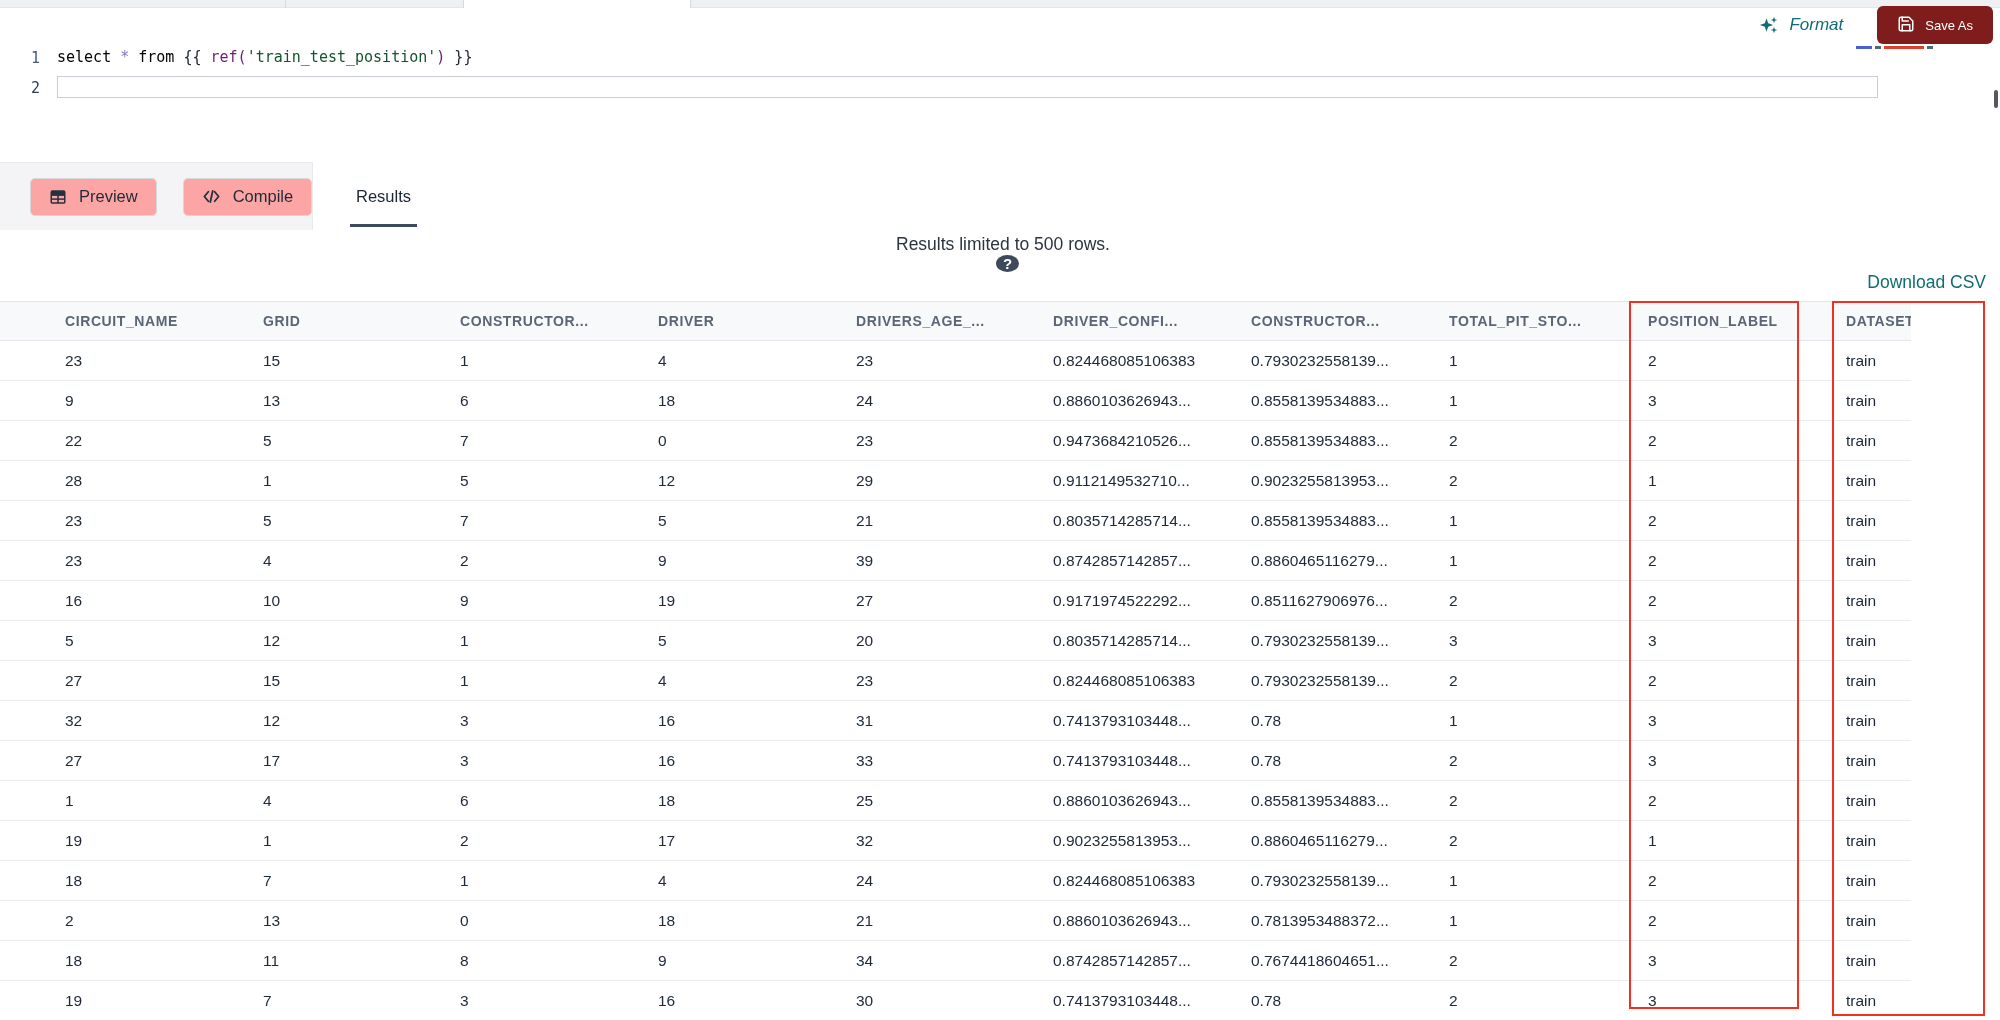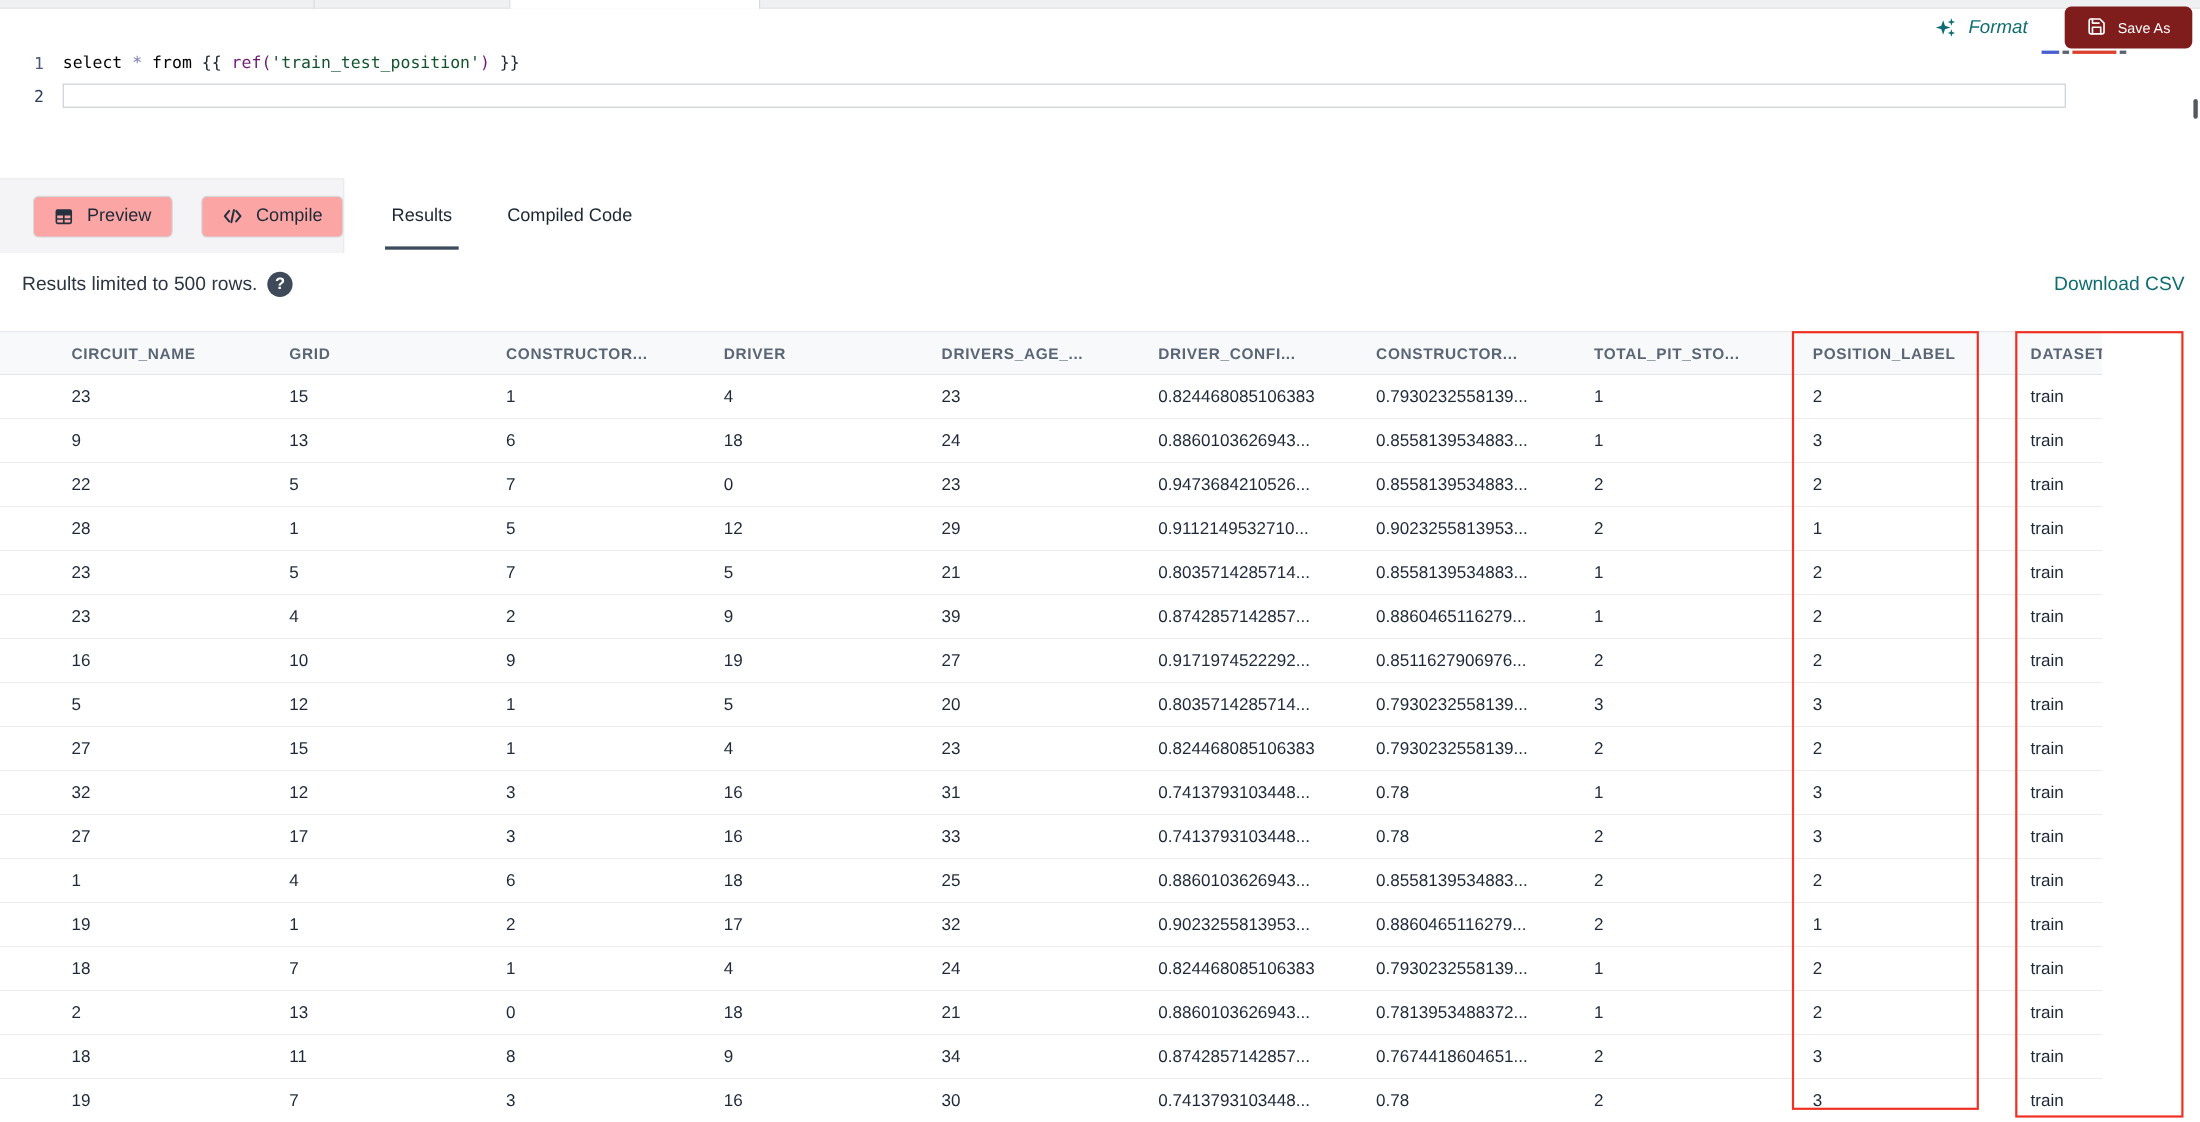--- a/index.html
+++ b/index.html
@@ -30,26 +30,26 @@
   .tok-string { color:#14532d; }
   .current-line-box { position:absolute; left:57px; top:76px; width:1821px; height:22px; border:1px solid #c9ccd3; background:#fff; }
   .minimap { position:absolute; left:1856px; top:46px; width:122px; height:14px; }
   .minimap .mm-seg { display:inline-block; height:3px; margin-right:3px; vertical-align:top; }
   .scroll-mark { position:absolute; left:1994px; top:90px; width:4px; height:18px; background:#55585c; border-radius:2px; }
 
   
   .action-gray { position:absolute; left:0; top:162px; width:313px; height:68px; background:#f4f4f6; border-top:1px solid #ececee; border-right:1px solid #e8e9eb; display:flex; align-items:center; gap:26px; padding-left:30px; }
   .action-btn { display:flex; align-items:center; gap:12px; background:#fca5a5; border:1px solid #d6d8db; border-radius:5px; height:38px; padding:0 18px; font-size:16.5px; color:#1f2a37; font-family:"Liberation Sans", sans-serif; cursor:pointer; }
   .action-btn svg { display:block; }
-  .tabs { position:absolute; left:352px; top:162px; height:68px; display:flex; gap:42px; align-items:stretch; }
+  .tabs { position:absolute; left:352px; top:162px; height:68px; display:flex; gap:63px; align-items:stretch; }
   .tab { position:relative; display:flex; align-items:center; padding:0 4px; font-size:16.5px; color:#1b2633; cursor:pointer; }
   .tab.active::after { content:""; position:absolute; left:-2px; right:-2px; bottom:3px; height:3px; background:#3c4c5e; }
 
   
-  .resultsbar { position:absolute; left:0; top:234px; width:2000px; height:48px; display:flex; align-items:center; padding:0 14px 0 20px; }
+  .resultsbar { position:absolute; left:0; top:234px; width:2000px; height:48px; display:flex; align-items:center; padding:0 14px 0 20px;flex-direction:column; }
   .results-info { font-size:17.5px; color:#2a3540; }
   .help-icon { width:23px; height:23px; margin-left:9px; border-radius:50%; background:#3e4a5a; color:#fff; font-size:15px; font-weight:bold; display:inline-flex; align-items:center; justify-content:center; cursor:pointer; }
   .download-csv { margin-left:auto; font-size:17.5px; color:#0f6d71; cursor:pointer; }
 
   
   .tablewrap { position:absolute; left:0; top:301px; width:1911px; }
   .thead-row, .tr { display:grid; grid-template-columns:198px 197px 198px 198px 197px 198px 198px 199px 198px 1fr; padding-left:45px; }
   .thead-row { height:40px; background:#f8f9fa; border-top:1px solid #e4e6e9; border-bottom:1px solid #e4e6e9; }
   .th { display:flex; align-items:center; padding-left:20px; font-size:14px; font-weight:bold; letter-spacing:0.6px; color:#5a6675; white-space:nowrap; overflow:hidden; }
   .tr { height:40px; border-bottom:1px solid #ececef; background:#fff; }
@@ -125,23 +125,20 @@
           <line x1="13.5" y1="5" x2="10.5" y2="19"></line>
         </svg>
       </span>
       <span>Compile</span>
     </button>
   </div>
   <div class="tabs">
     <div class="tab active">
         <span>Results</span>
       </div>
-    <div class="tab">
-        <span>Compiled Code</span>
-      </div>
   </div>
 
   <div class="resultsbar">
     <span class="results-info">Results limited to 500 rows.</span>
     <span class="help-icon">?</span>
     <span class="download-csv">Download CSV</span>
   </div>
 
   <div class="tablewrap">
     <div class="thead-row">

